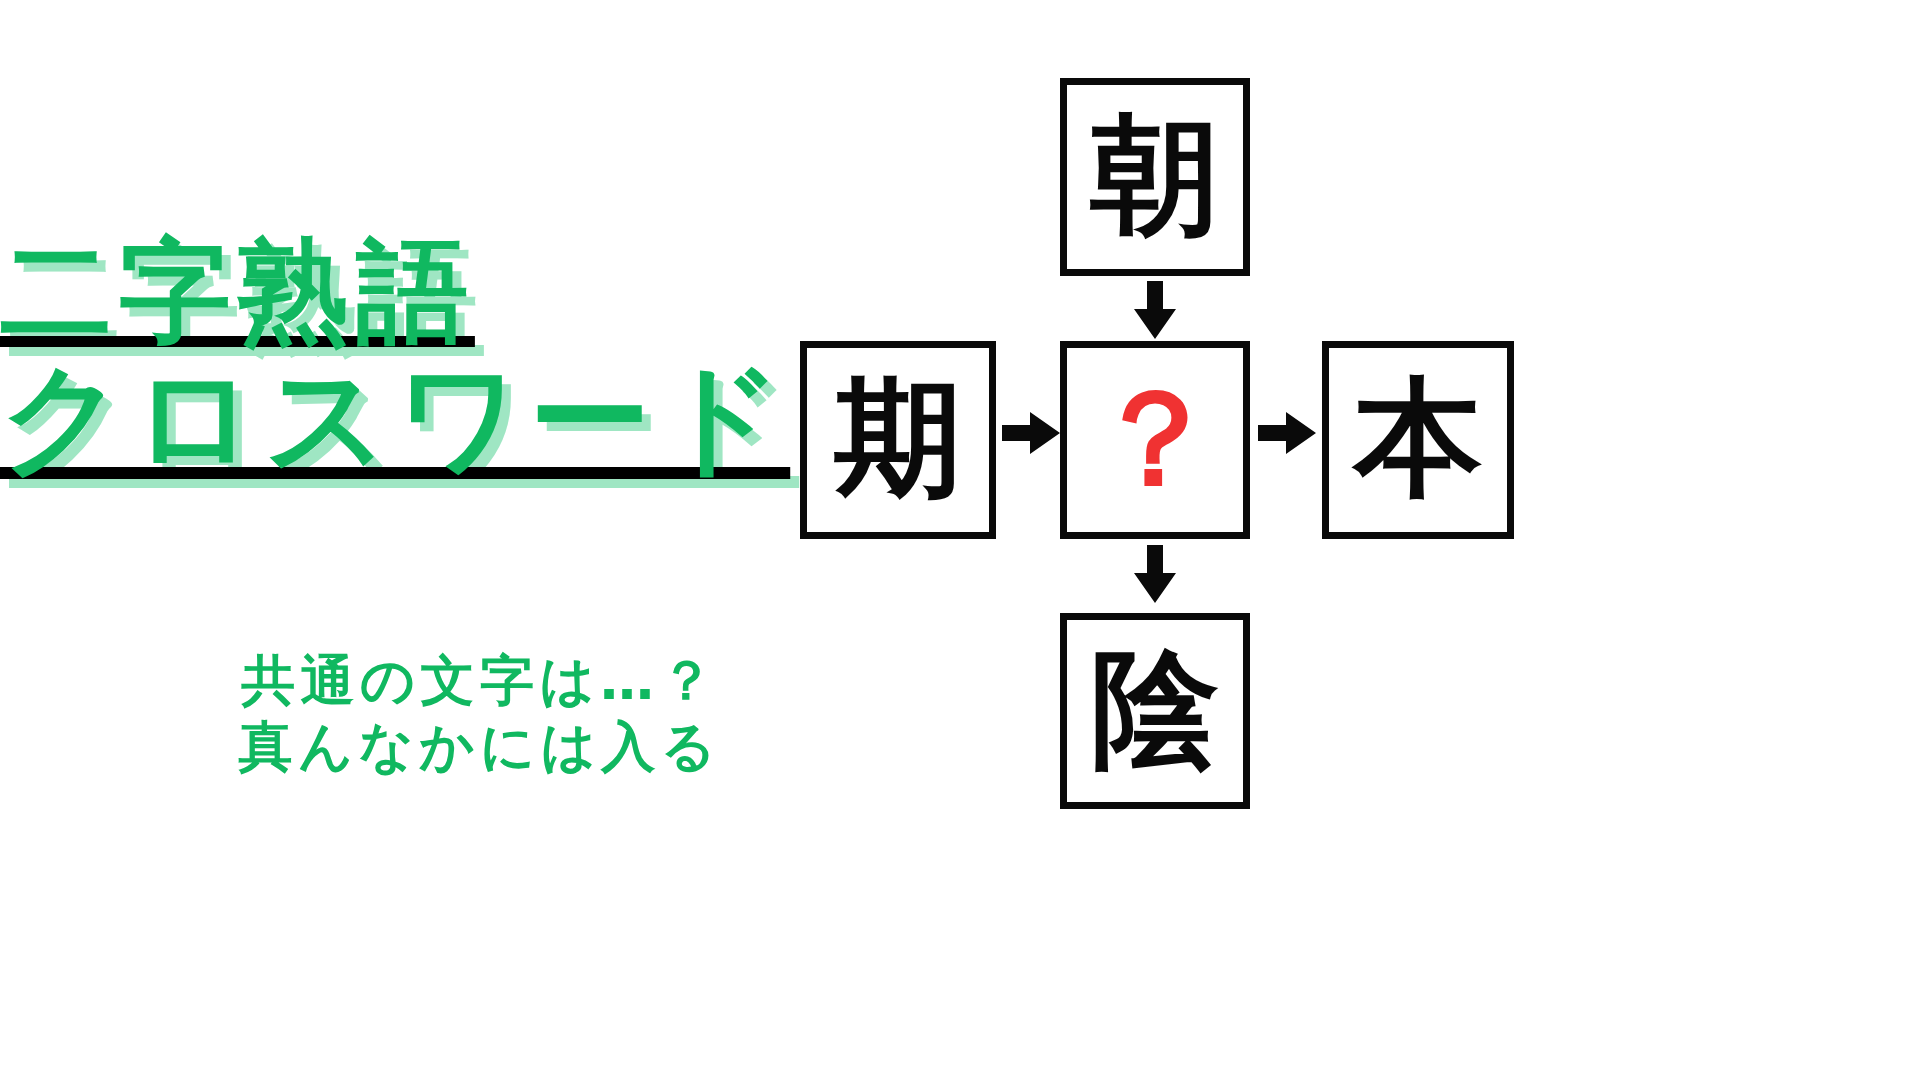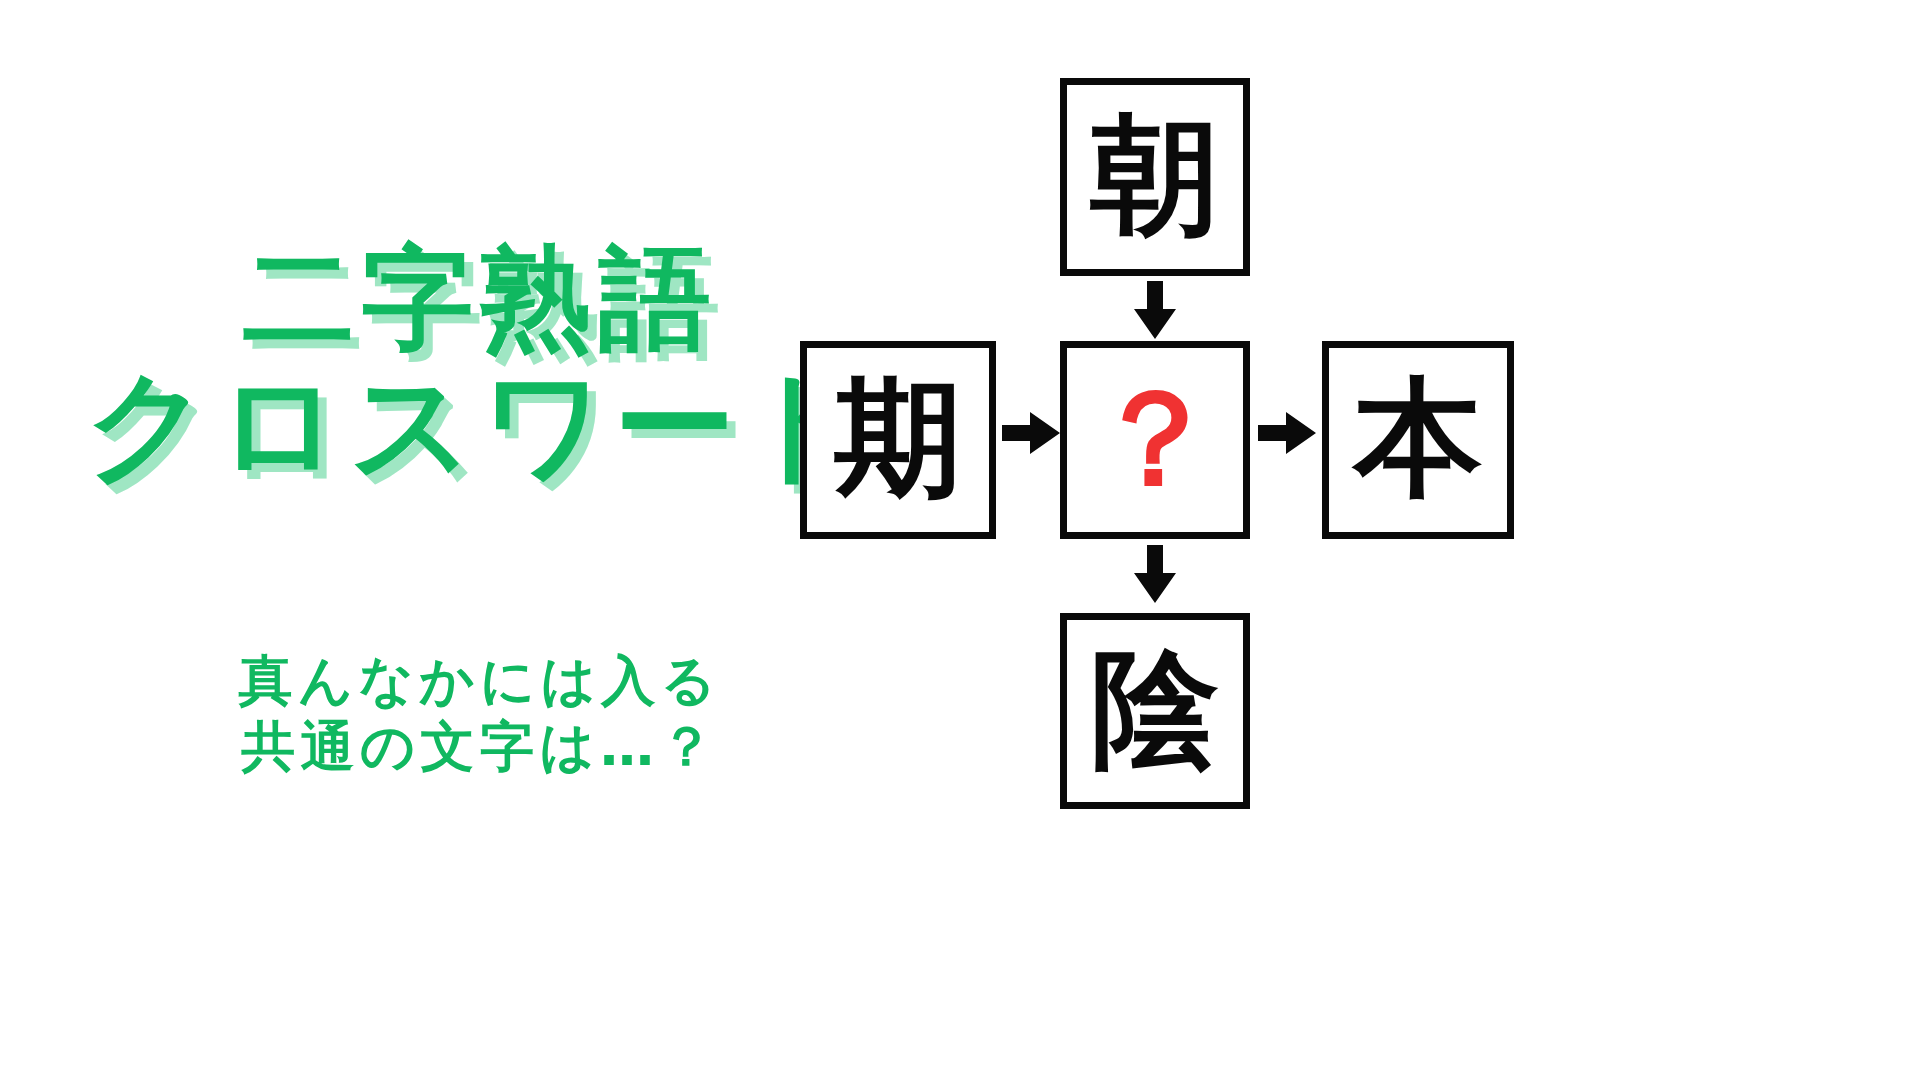--- a/index.html
+++ b/index.html
@@ -18,23 +18,23 @@
   #stage {
     position: absolute;
     inset: 0;
     background: #ffffff;
   }
 
   
   .title-block {
     position: absolute;
     left: 0px;
-    top: 240px;
+    top: 233px;
     width: 960px;
-    text-align: center;
+    text-decoration: underline;
   }
 
   .title-line {
     font-weight: 700;
     color: var(--brand, #10b860);
     line-height: 1.04;
     letter-spacing: 0.06em;
     white-space: nowrap;
     font-family: "DejaVu Sans", "Liberation Sans", sans-serif;
   }
@@ -124,22 +124,22 @@
 <body>
 
 <div id="stage">
 
   <div class="title-block">
     <div class="title-line title-line-1">二字熟語</div>
     <div class="title-line title-line-2">クロスワード</div>
   </div>
 
   <div class="subtitle-block">
+    <div class="subtitle-line">共通の文字は…？</div>
     <div class="subtitle-line">真んなかには入る</div>
-    <div class="subtitle-line">共通の文字は…？</div>
   </div>
 
   <div class="puzzle">
 
     <div class="cell" id="cell-top">
       <span class="cell-glyph">朝</span>
     </div>
 
     <div class="cell" id="cell-left">
       <span class="cell-glyph">期</span>

